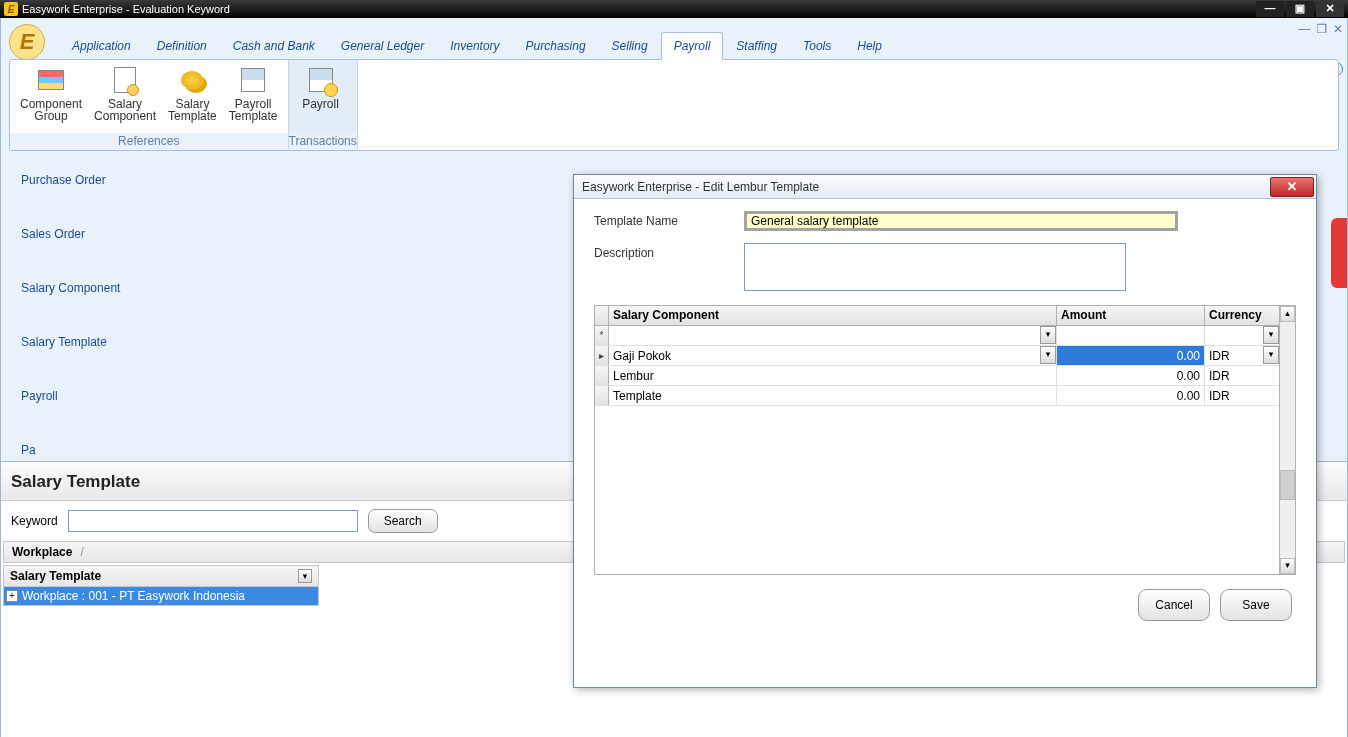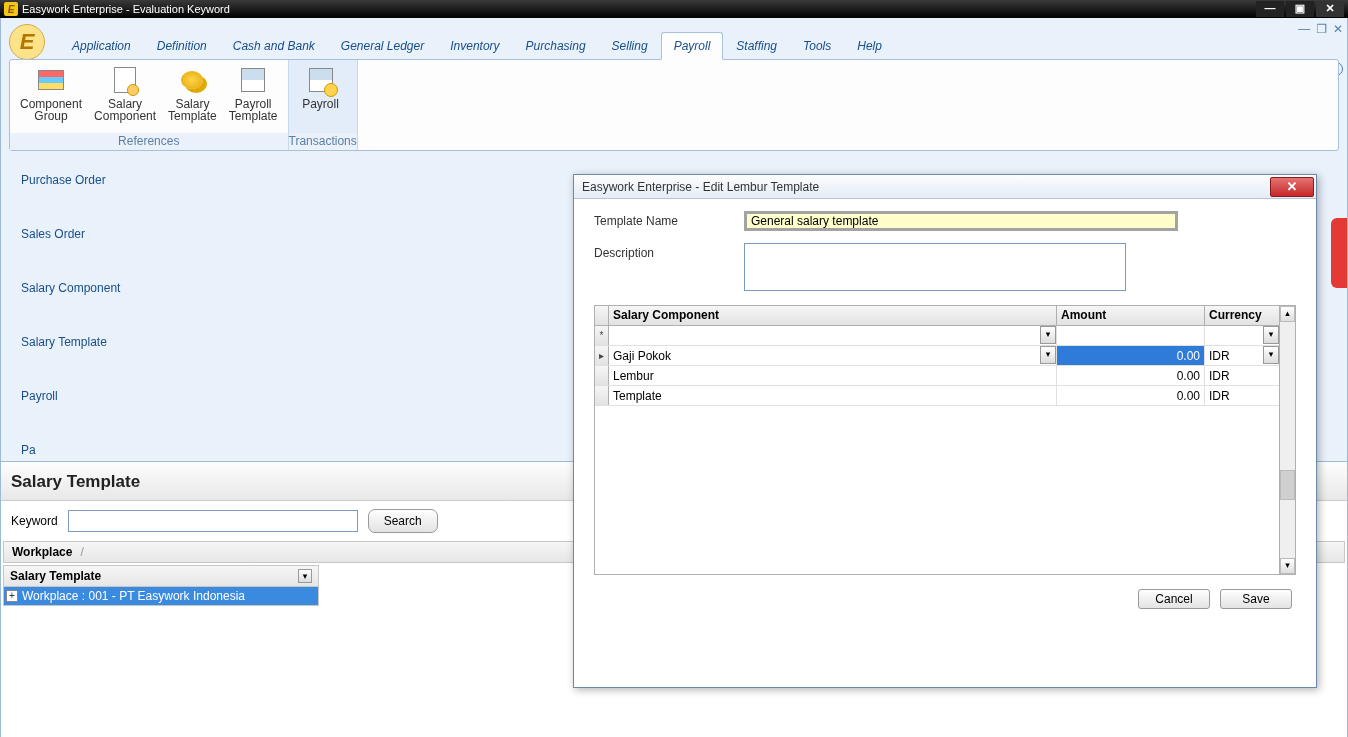--- a/index.html
+++ b/index.html
@@ -102,21 +102,21 @@
 .dlg-cell.amt { width: 148px; justify-content: flex-end; }
 .dlg-cell.cur { width: 74px; border-right: none; position: relative; }
 .dlg-grid-row.sel .dlg-cell.amt { background: #2f7bd9; color: #fff; }
 .dlg-grid-row.sel .dlg-cell.cur { background: #fff; }
 .dd-btn { position: absolute; right: 0; top: 0; width: 16px; height: 18px; border: 1px solid #999; background: linear-gradient(#fff,#ddd); text-align: center; line-height: 14px; font-size: 9px; cursor: pointer; }
 .dlg-scroll { width: 16px; background: #efefef; border-left: 1px solid #b0b0b0; display: flex; flex-direction: column; justify-content: space-between; }
 .dlg-scroll .ar { height: 16px; background: linear-gradient(#fff,#ddd); border: 1px solid #bbb; text-align: center; line-height: 12px; font-size: 9px; cursor: pointer; }
 .dlg-scroll .thumb { height: 30px; background: #d0d0d0; border: 1px solid #bbb; margin-top: 90px;}
 
 .dialog-footer { display: flex; justify-content: flex-end; gap: 10px; padding: 14px 18px; }
-.dlg-btn { width: 72px; height: 20px; background: linear-gradient(#fefefe,#e3e3e3); border: 1px solid #999; border-radius: 3px; cursor: pointer; }
+.dlg-btn { width: 72px; height: 32px; background: linear-gradient(#fefefe,#e3e3e3); border: 1px solid #999; border-radius: 9px; cursor: pointer; }
 
 
 .red-tab { position: absolute; right: 0; top: 200px; width: 16px; height: 70px; background: #e53935; border-radius: 6px 0 0 6px; writing-mode: vertical-rl; color: #fff; font-size: 10px; text-align: center; }
 
 
 .help-q { position: absolute; right: 4px; top: 44px; width: 14px; height: 14px; border: 1.5px solid #4a7fb5; border-radius: 50%; color: #4a7fb5; text-align: center; line-height: 12px; font-size: 10px; font-weight: bold;}
 </style>
 </head>
 <body>
 

